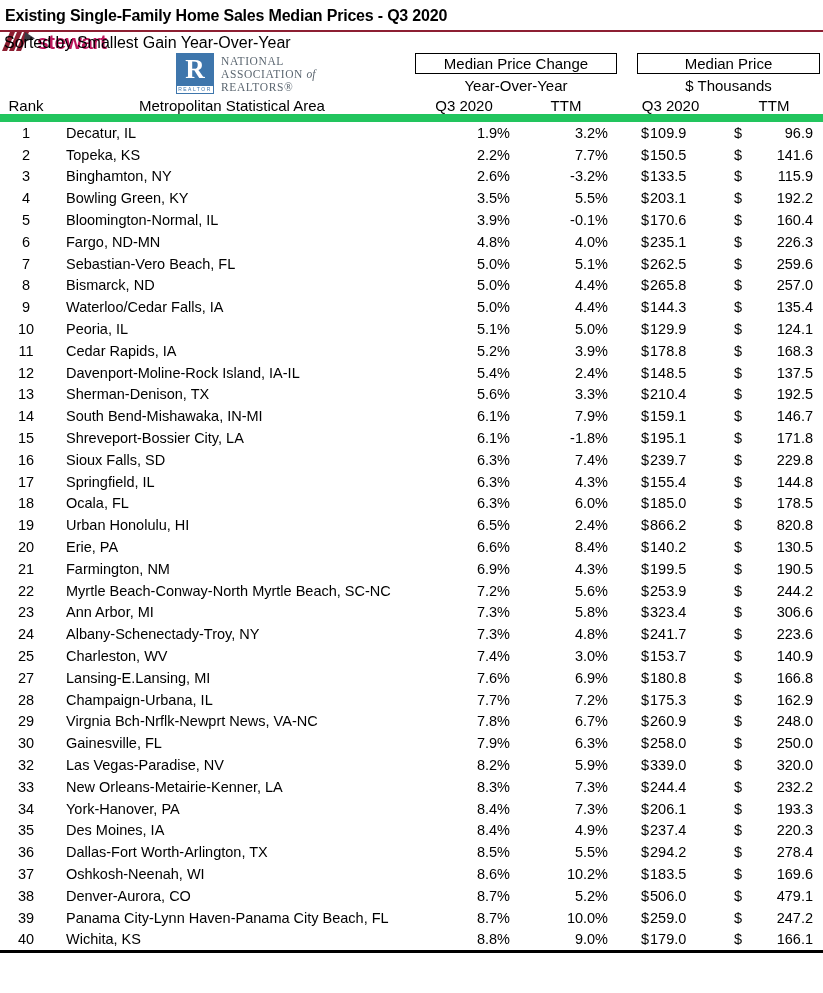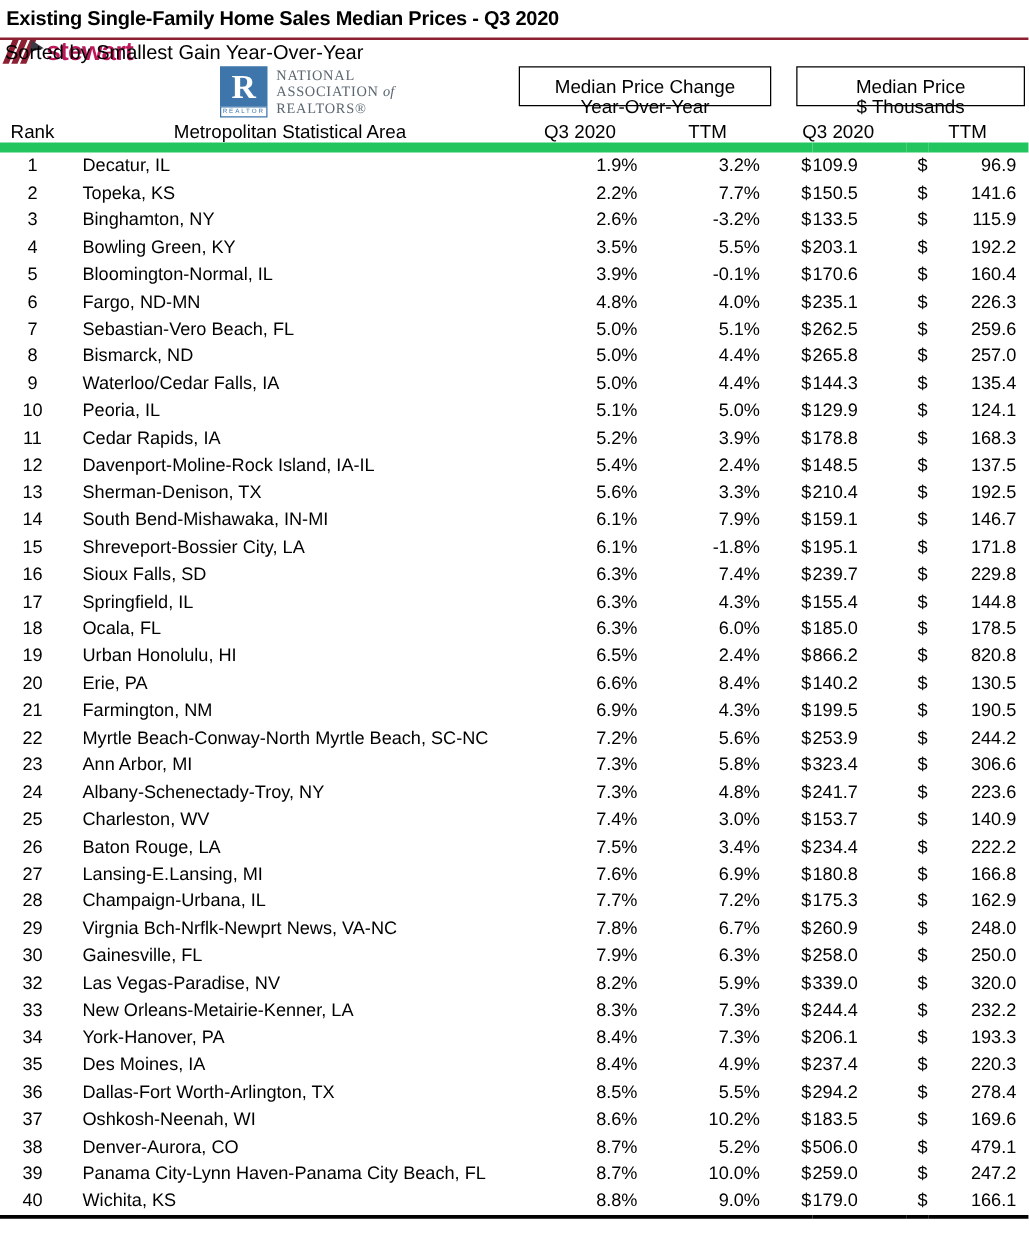--- a/index.html
+++ b/index.html
@@ -21,21 +21,21 @@
   
   .hdr-zone{position:relative;height:45px;}
   .nar{position:absolute;left:176px;top:2px;display:flex;gap:7px;}
   .nar-sq{width:38px;height:32px;background:#3E76AC;display:flex;align-items:center;justify-content:center;}
   .nar-r{color:#fff;font-family:"Liberation Serif",serif;font-weight:bold;font-size:27px;line-height:1;}
   .nar-strip{height:7px;border:1px solid #3E76AC;font-size:5px;color:#3E76AC;text-align:center;
     letter-spacing:1.5px;line-height:7px;overflow:hidden;}
   .nar-text{font-family:"Liberation Serif",serif;color:#5b6670;font-size:11.5px;line-height:13px;
     letter-spacing:0.6px;padding-top:2px;white-space:nowrap;}
   .nar-text .of{font-style:italic;letter-spacing:0;}
-  .gbox{position:absolute;top:2px;height:32px;border:1px solid #000;box-sizing:border-box;
+  .gbox{position:absolute;top:2px;height:21px;border:1px solid #000;box-sizing:border-box;
     display:flex;align-items:center;justify-content:center;font-size:15px;}
   .gbox.change{left:415px;width:202px;}
   .gbox.price{left:637px;width:183px;}
   .gsub{position:absolute;top:26px;height:17px;display:flex;align-items:center;justify-content:center;
     font-size:15px;}
   .gsub.change{left:415px;width:202px;}
   .gsub.price{left:637px;width:183px;}
 
   
   table.data{border-collapse:collapse;table-layout:fixed;width:823px;border-bottom:3px solid #000;}
@@ -362,30 +362,20 @@
           <td class="c-rank">25</td>
           <td class="c-metro">Charleston, WV</td>
           <td class="c-chg1">7.4%</td>
           <td class="c-chg2">3.0%</td>
           <td class="c-d1">$</td>
           <td class="c-pq3">153.7</td>
           <td class="c-d2">$</td>
           <td class="c-pttm">140.9</td>
         </tr>
         <tr>
-          <td class="c-rank">26</td>
-          <td class="c-metro">Baton Rouge, LA</td>
-          <td class="c-chg1">7.5%</td>
-          <td class="c-chg2">3.4%</td>
-          <td class="c-d1">$</td>
-          <td class="c-pq3">234.4</td>
-          <td class="c-d2">$</td>
-          <td class="c-pttm">222.2</td>
-        </tr>
-        <tr>
           <td class="c-rank">27</td>
           <td class="c-metro">Lansing-E.Lansing, MI</td>
           <td class="c-chg1">7.6%</td>
           <td class="c-chg2">6.9%</td>
           <td class="c-d1">$</td>
           <td class="c-pq3">180.8</td>
           <td class="c-d2">$</td>
           <td class="c-pttm">166.8</td>
         </tr>
         <tr>

